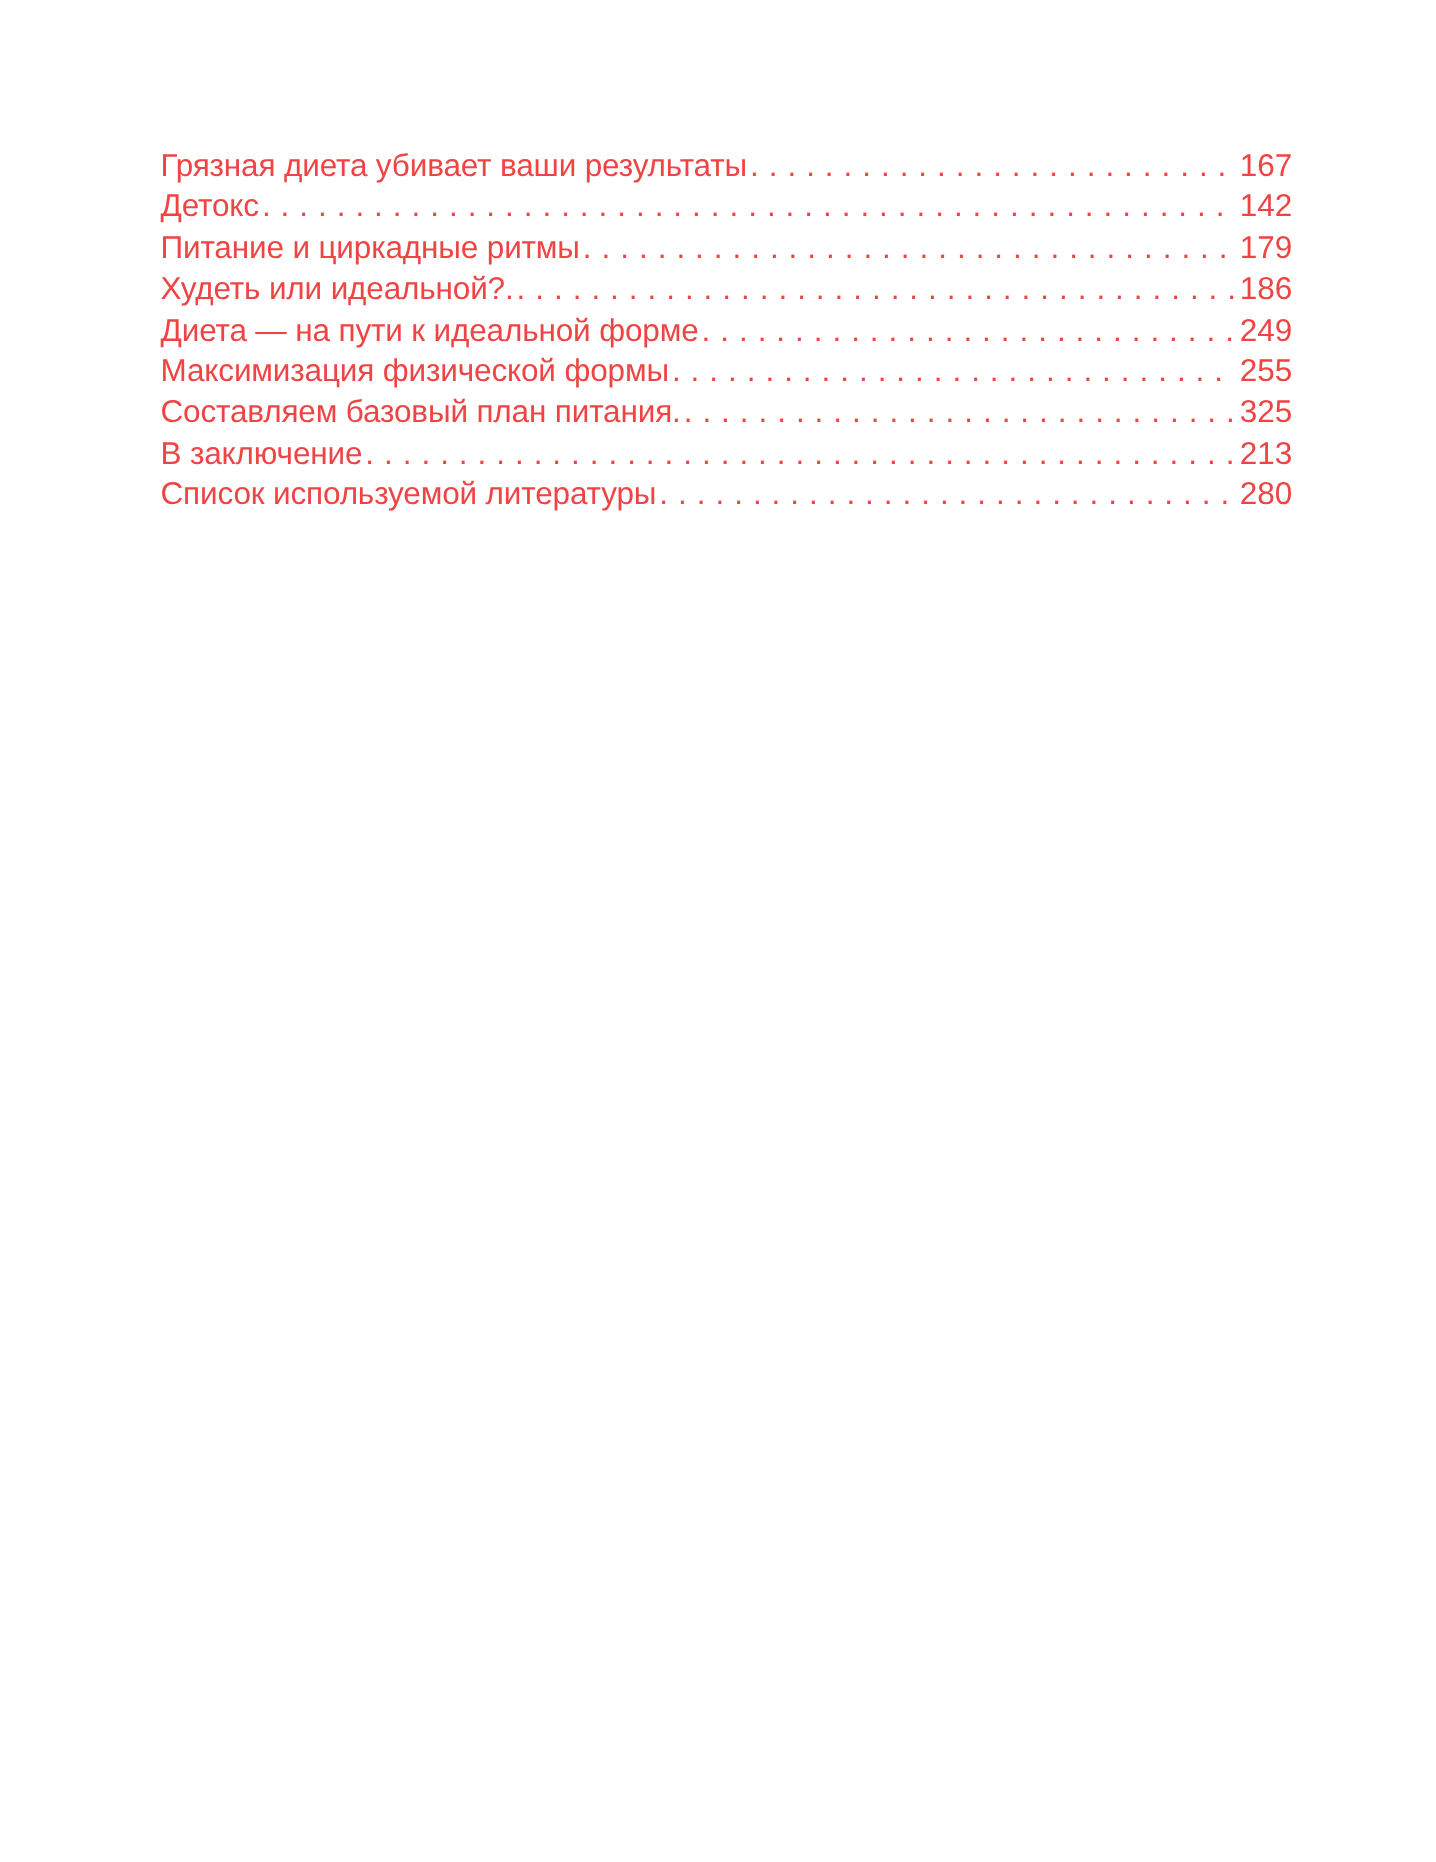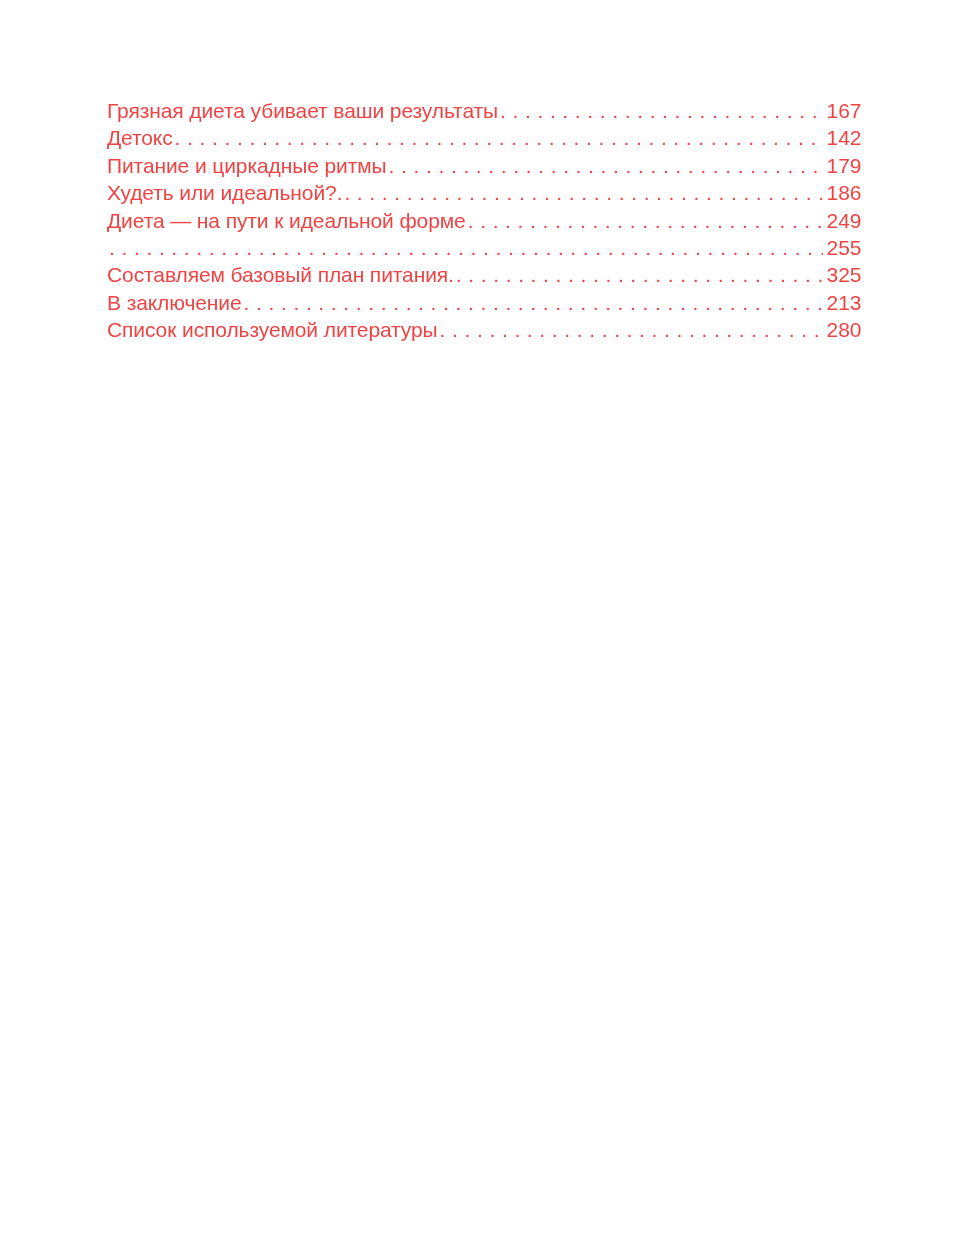--- a/index.html
+++ b/index.html
@@ -77,20 +77,21 @@
       <span class="toc-page">186</span>
     </div>
 
     <div class="toc-row">
       <span class="toc-title">Диета — на пути к идеальной форме</span>
       <span class="toc-leader">. . . . . . . . . . . . . . . . . . . . . . . . . . . . . . . . . . . . . . . . . . . . . . . . . . . . . . . . . . . . . . . . . . . . . . . . . . . . . . . . . . . . . . . . . . </span>
       <span class="toc-page">249</span>
     </div>
 
     <div class="toc-row">
+      <span class="toc-title">Максимизация физической формы</span>
       <span class="toc-leader">. . . . . . . . . . . . . . . . . . . . . . . . . . . . . . . . . . . . . . . . . . . . . . . . . . . . . . . . . . . . . . . . . . . . . . . . . . . . . . . . . . . . . . . . . . </span>
       <span class="toc-page">255</span>
     </div>
 
     <div class="toc-row">
       <span class="toc-title">Составляем базовый план питания.</span>
       <span class="toc-leader">. . . . . . . . . . . . . . . . . . . . . . . . . . . . . . . . . . . . . . . . . . . . . . . . . . . . . . . . . . . . . . . . . . . . . . . . . . . . . . . . . . . . . . . . . . </span>
       <span class="toc-page">325</span>
     </div>
 

